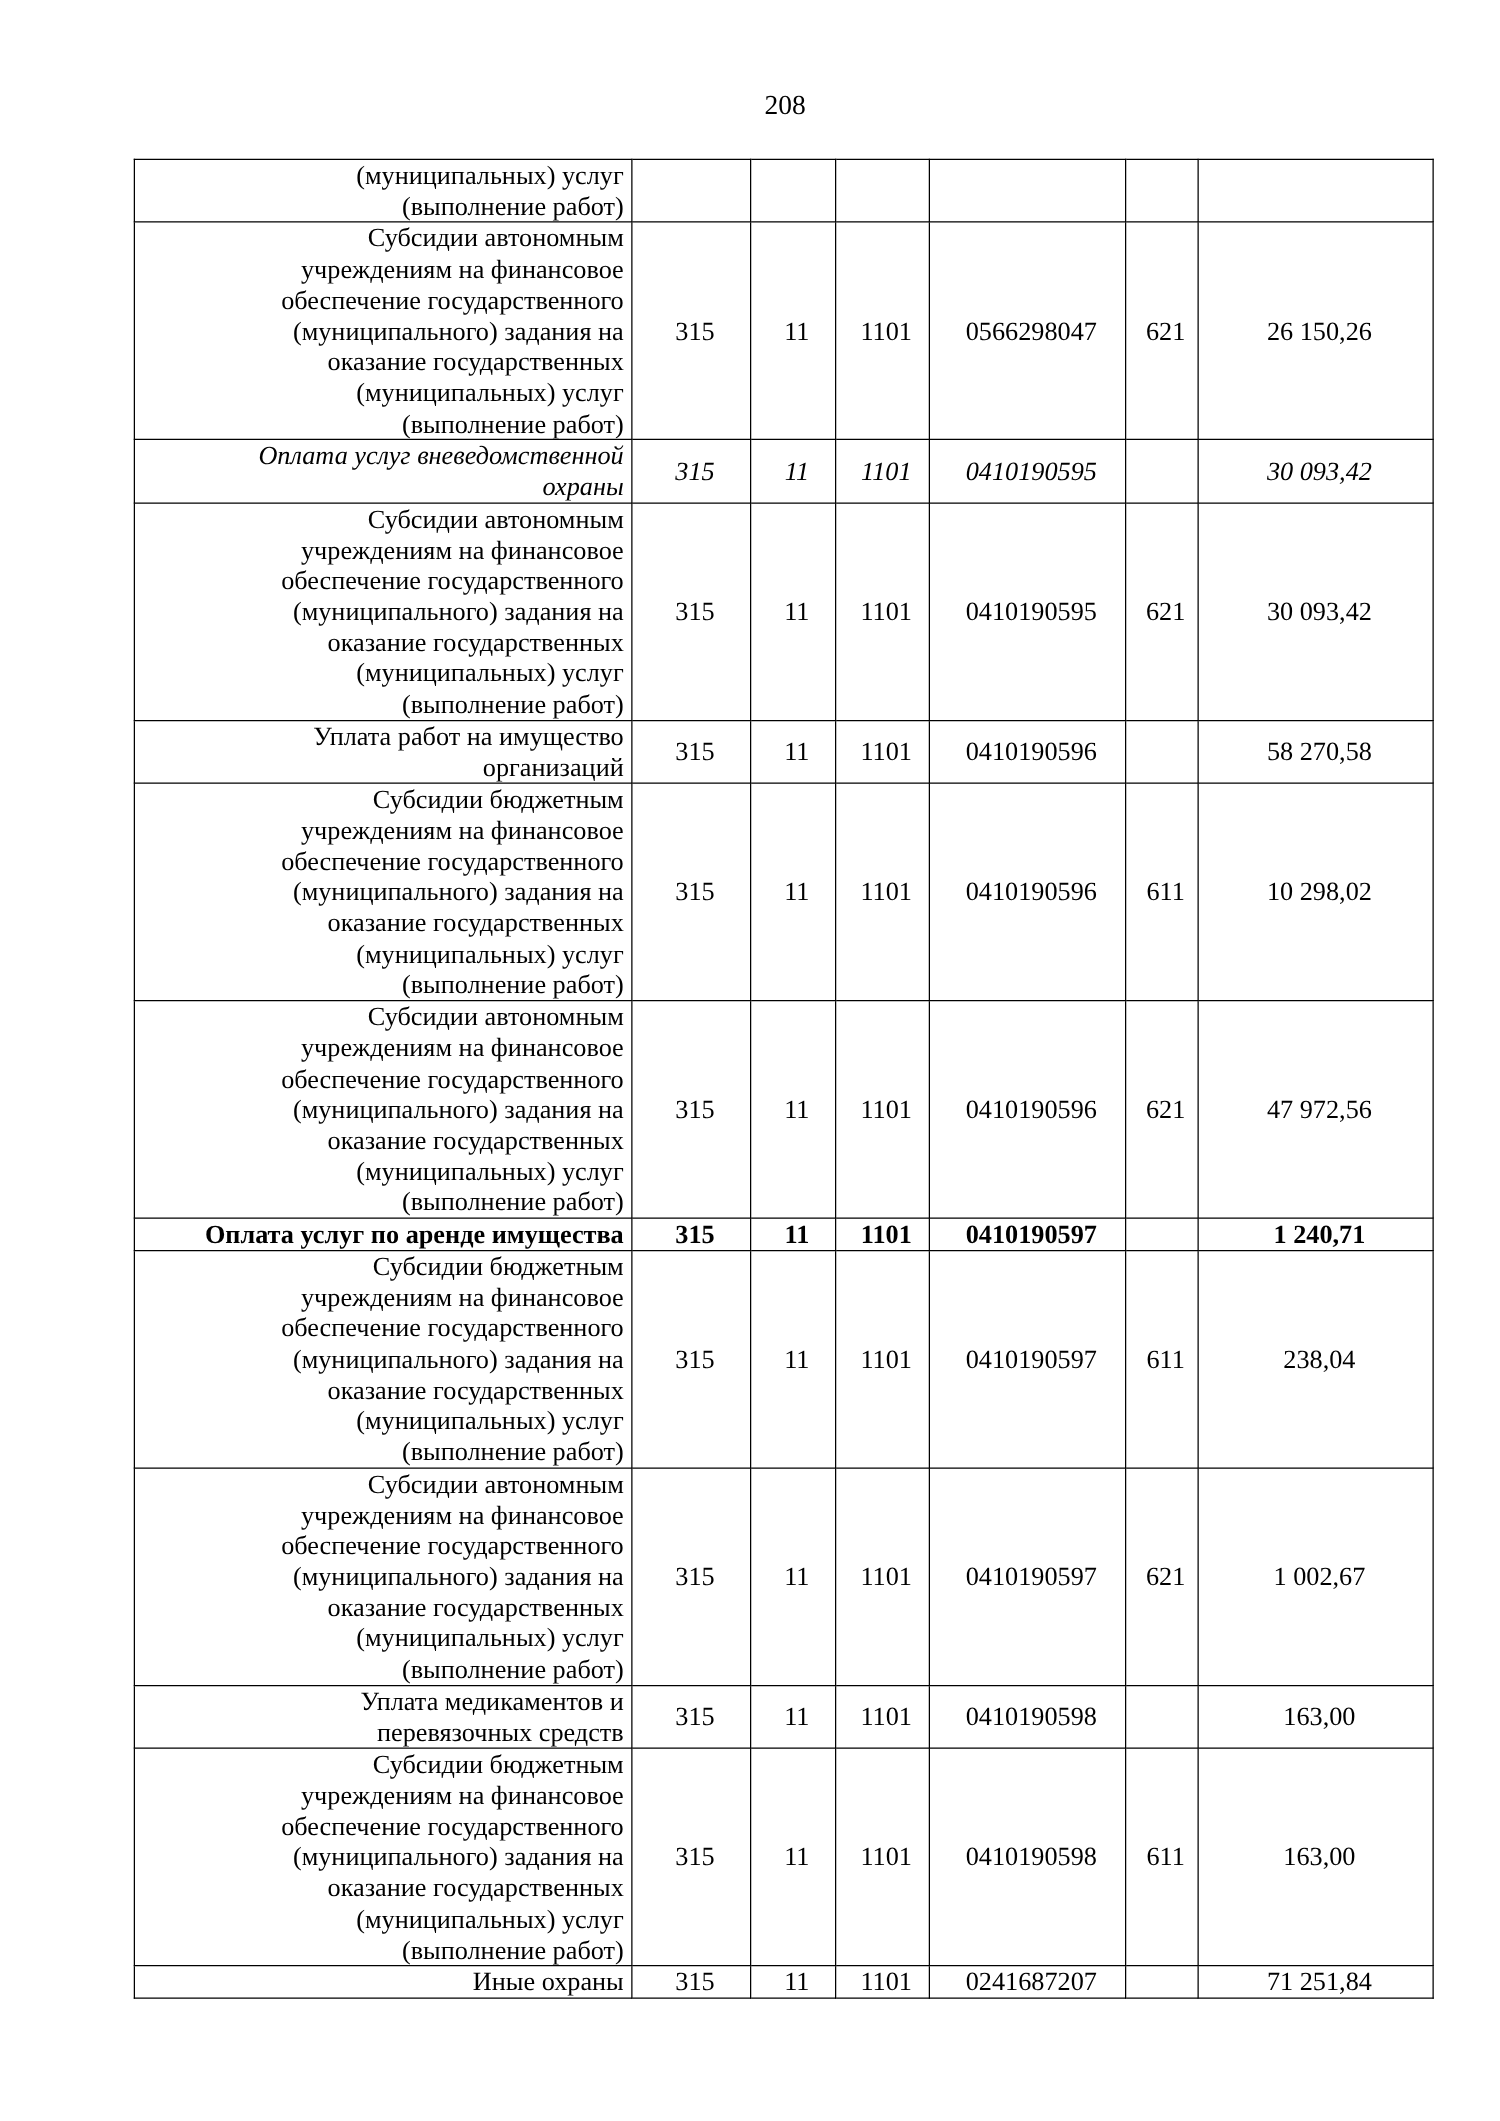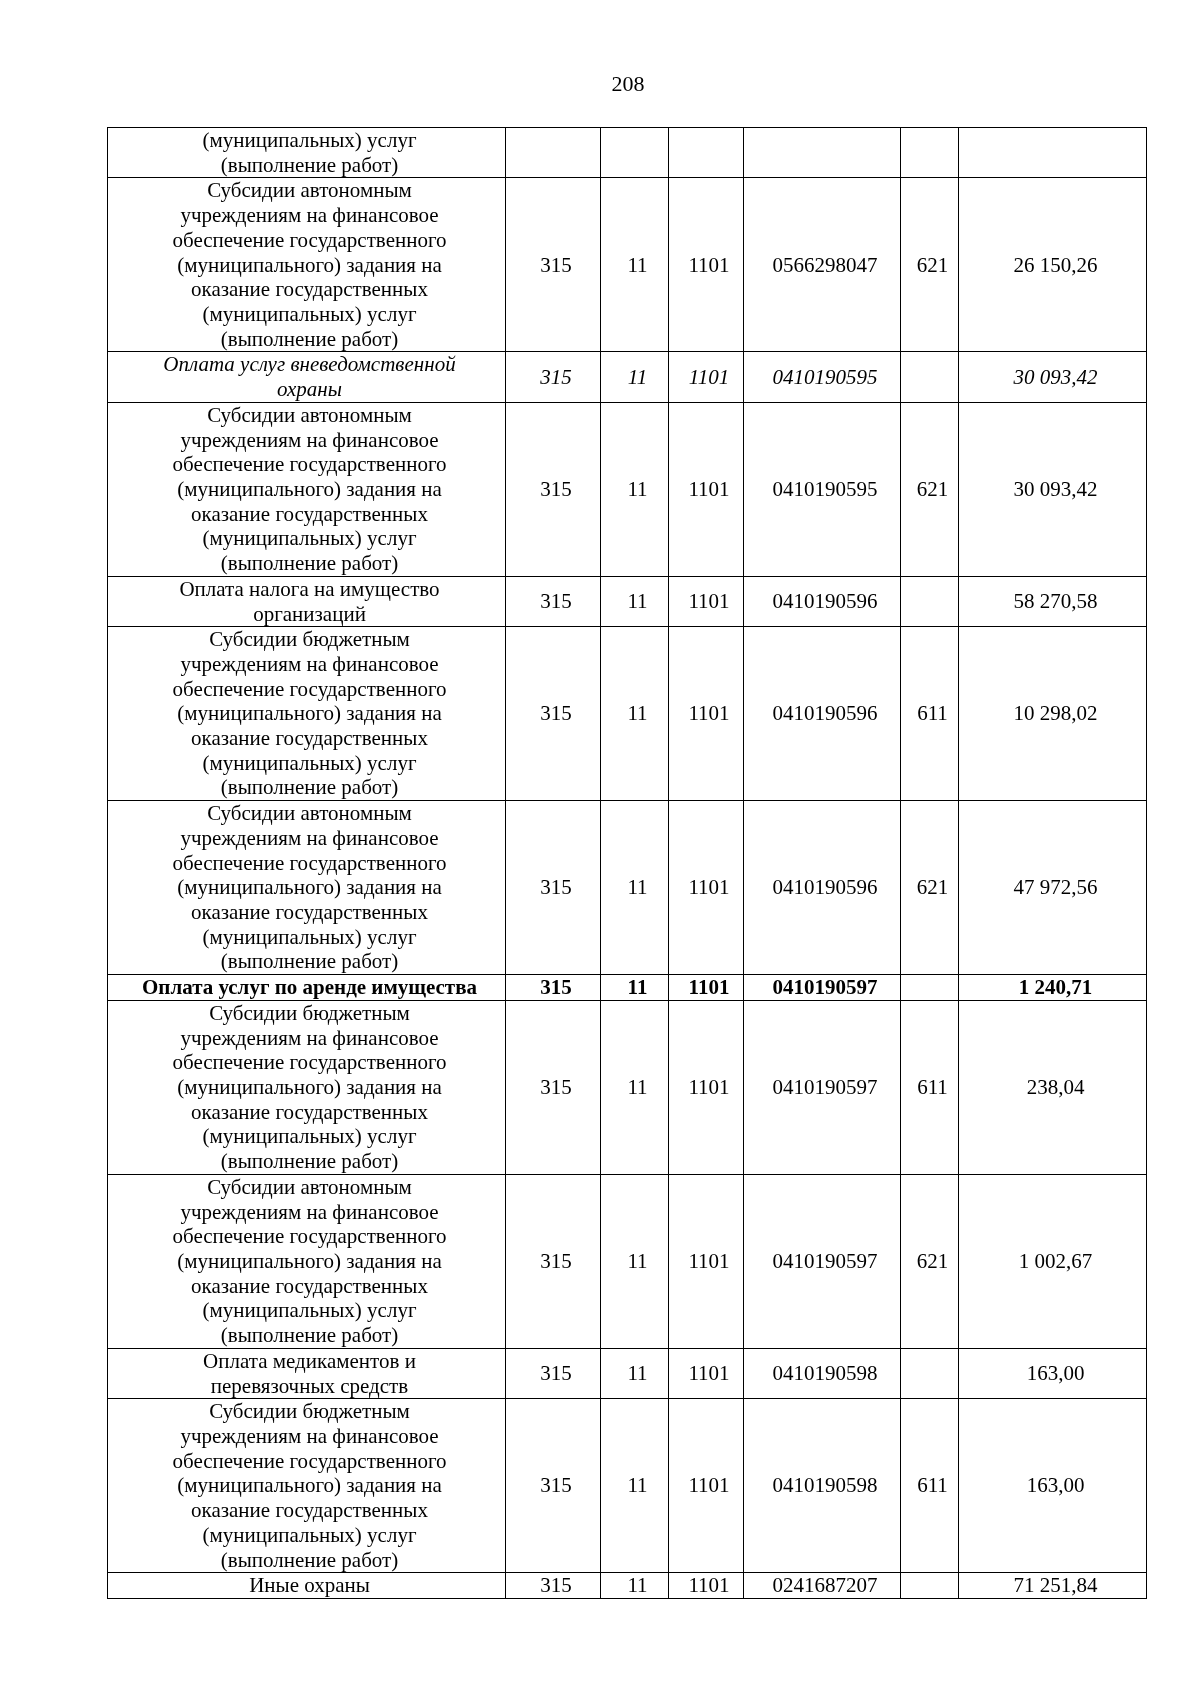--- a/index.html
+++ b/index.html
@@ -19,21 +19,21 @@
     table-layout: fixed;
     font-size: 21px;
     line-height: 24.7px;
   }
   table.budget td {
     border: 1.5px solid #000;
     padding: 0 6px 0 12px;
     vertical-align: middle;
     overflow: hidden;
   }
-  td.name { text-align: center; padding-left: 11px; padding-right: 4px; }
+  td.name { text-align: right; padding-left: 11px; padding-right: 4px; }
   td.c { text-align: center; padding: 0 2px; }
   td.sum { text-align: center; padding-right: 11px; }
   col.c1 { width: 398px; }
   col.c2 { width: 95px; }
   col.c3 { width: 68px; }
   col.c4 { width: 75px; }
   col.c5 { width: 157px; }
   col.c6 { width: 58px; }
   col.c7 { width: 188px; }
   .line { display: block; white-space: nowrap; }
@@ -107,21 +107,21 @@
         </td>
     <td class="c">315</td>
     <td class="c">11</td>
     <td class="c">1101</td>
     <td class="c">0410190595</td>
     <td class="c">621</td>
     <td class="sum">30 093,42</td>
   </tr>
       <tr style="height: 49px;">
     <td class="name">
-          <span class="line">Оплата налога на имущество</span>
+          <span class="line">Уплата работ на имущество</span>
           <span class="line">организаций</span>
         </td>
     <td class="c">315</td>
     <td class="c">11</td>
     <td class="c">1101</td>
     <td class="c">0410190596</td>
     <td class="c"></td>
     <td class="sum">58 270,58</td>
   </tr>
       <tr style="height: 174px;">
@@ -198,21 +198,21 @@
         </td>
     <td class="c">315</td>
     <td class="c">11</td>
     <td class="c">1101</td>
     <td class="c">0410190597</td>
     <td class="c">621</td>
     <td class="sum">1 002,67</td>
   </tr>
       <tr style="height: 49px;">
     <td class="name">
-          <span class="line">Оплата медикаментов и</span>
+          <span class="line">Уплата медикаментов и</span>
           <span class="line">перевязочных средств</span>
         </td>
     <td class="c">315</td>
     <td class="c">11</td>
     <td class="c">1101</td>
     <td class="c">0410190598</td>
     <td class="c"></td>
     <td class="sum">163,00</td>
   </tr>
       <tr style="height: 174px;">

